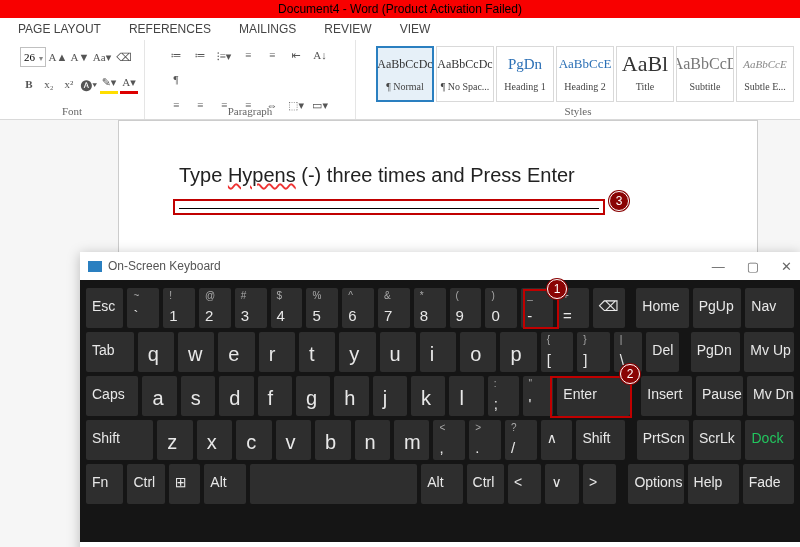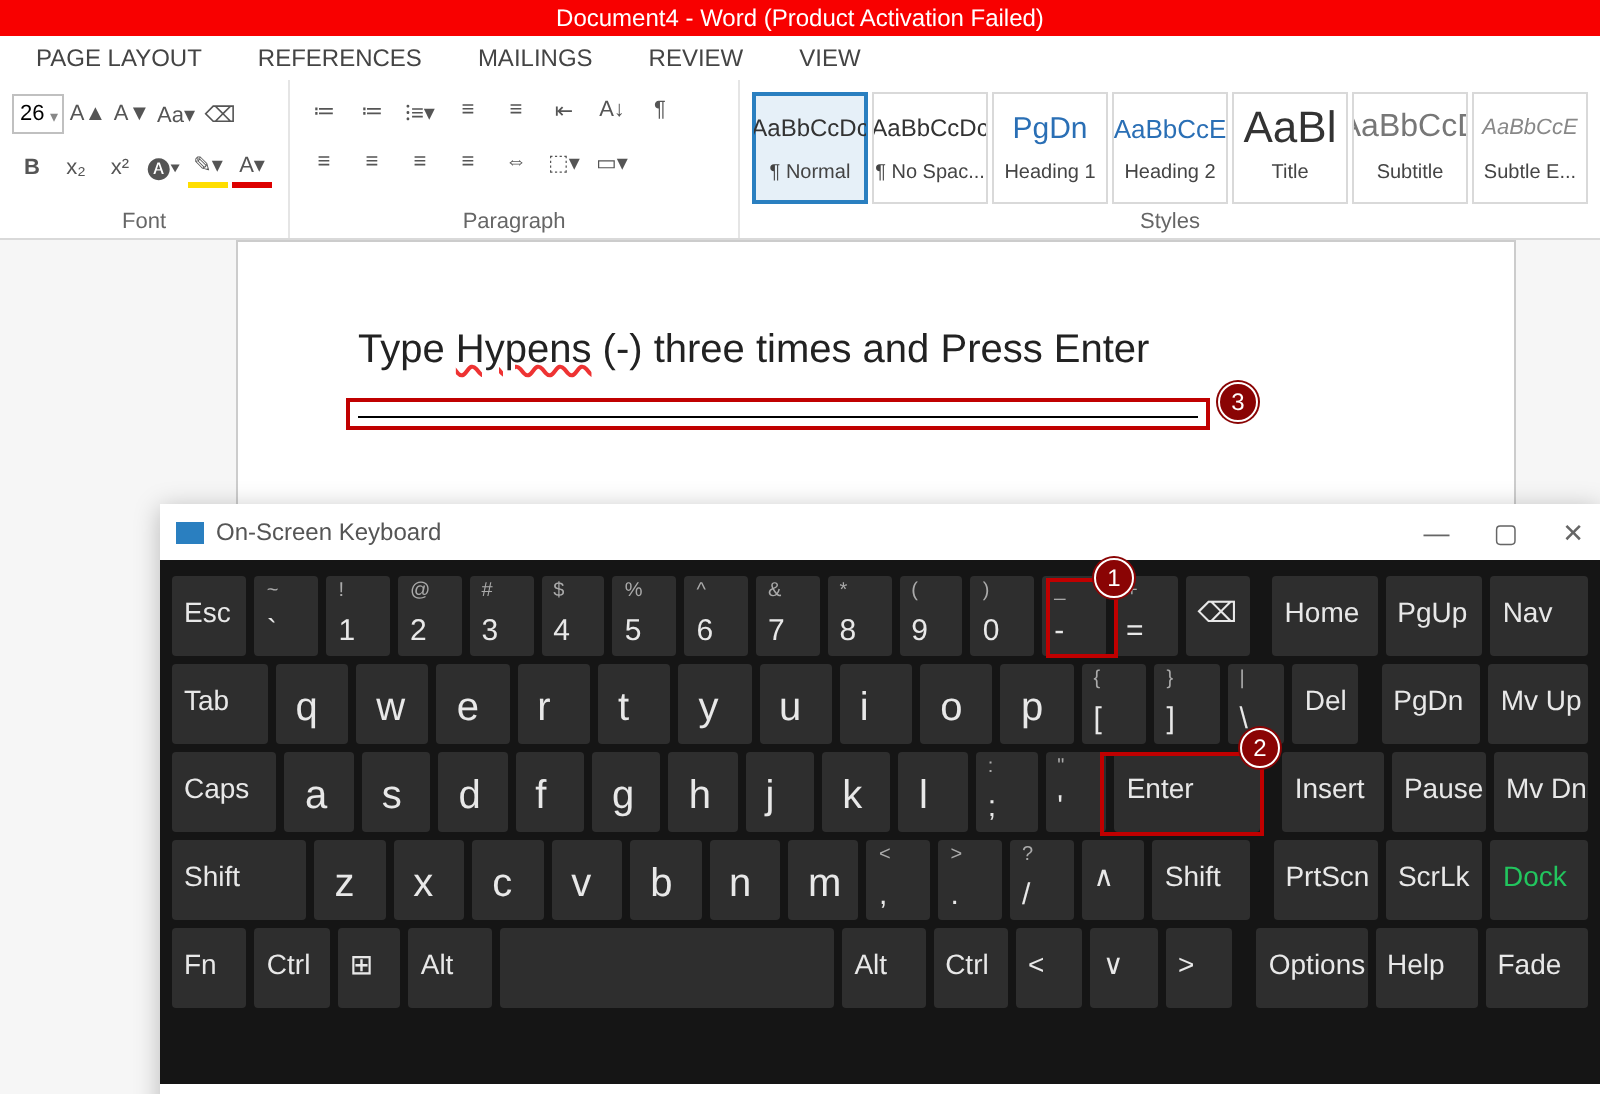--- a/index.html
+++ b/index.html
@@ -1,21 +1,21 @@
 <!DOCTYPE html>
 <html><head>
 <meta charset="utf-8">
 <style>
   * { box-sizing: border-box; margin: 0; padding: 0; }
   body { font-family: "Segoe UI", Arial, sans-serif; font-size: 12px; background: #fff; width: 800px; height: 547px; overflow: hidden; position: relative; }
-  .titlebar { background: #f80000; color: #ffffff; height: 18px; line-height: 18px; text-align: center; font-size: 12px; }
+  .titlebar { background: #f80000; color: #000000; height: 18px; line-height: 18px; text-align: center; font-size: 12px; }
   .tabs { height: 22px; display: flex; align-items: center; padding-left: 18px; gap: 28px; color: #444; font-size: 12px; }
   .tabs span { cursor: default; }
   .ribbon { height: 80px; border-bottom: 1px solid #d9d9d9; display: flex; position: relative; background:#fff;}
-  .group { border-right: 1px solid #e5e5e5; padding: 4px 6px 16px 6px; position: relative; }
+  .group { border-right: 1px solid #e5e5e5; padding: 4px 6px 16px 20px; position: relative; font-family: Liberation Serif, serif; }
   .group-label { position: absolute; bottom: 2px; left: 0; right: 0; text-align: center; font-size: 11px; color: #666; }
   .font-group { width: 145px; }
   .para-group { width: 225px; }
   .styles-group { flex: 1; }
   .font-row1 { display: flex; align-items: center; gap: 2px; height: 26px; }
   .fsize { width: 26px; height: 20px; border: 1px solid #c0c0c0; font-size: 11px; text-align: left; padding-left: 3px; line-height:18px; position:relative;}
   .fsize:after{content:"▾"; position:absolute; right:2px; top:2px; font-size:8px; color:#888;}
   .btn { width: 20px; height: 20px; display: inline-flex; align-items: center; justify-content: center; font-size: 11px; color: #555; }
   .font-row2 { display: flex; align-items: center; gap: 2px; margin-top: 4px;}
   .para-grid { display: flex; flex-wrap: wrap; gap: 2px; }

